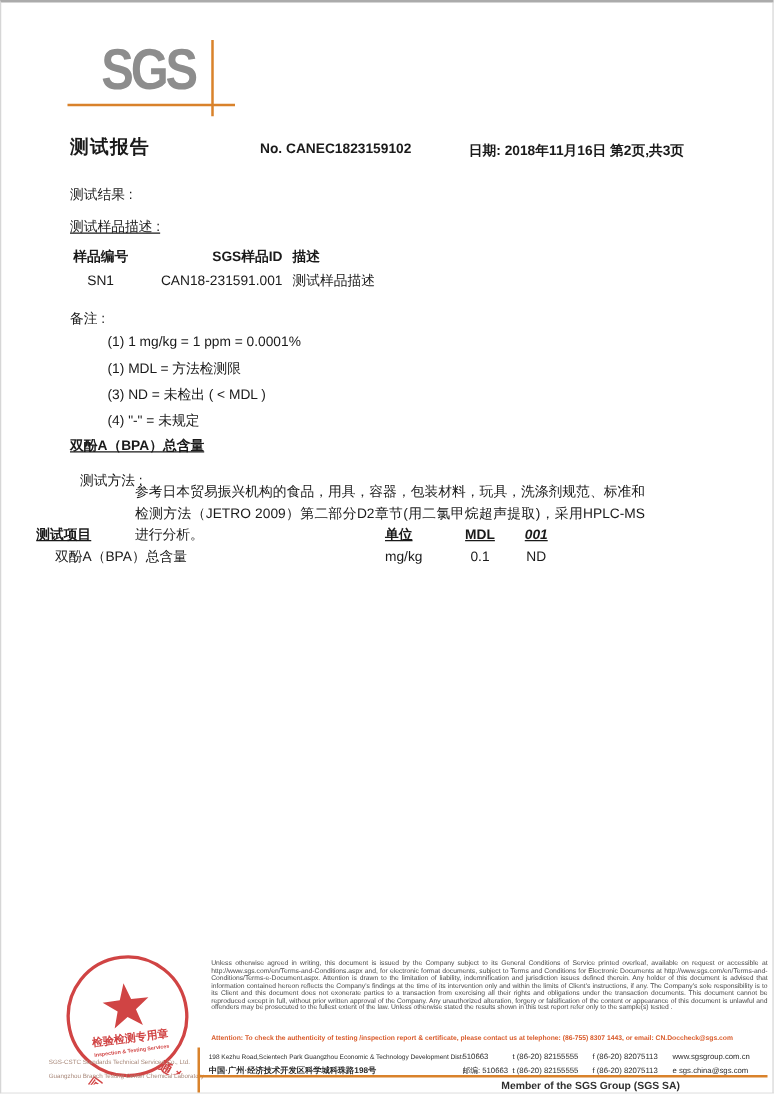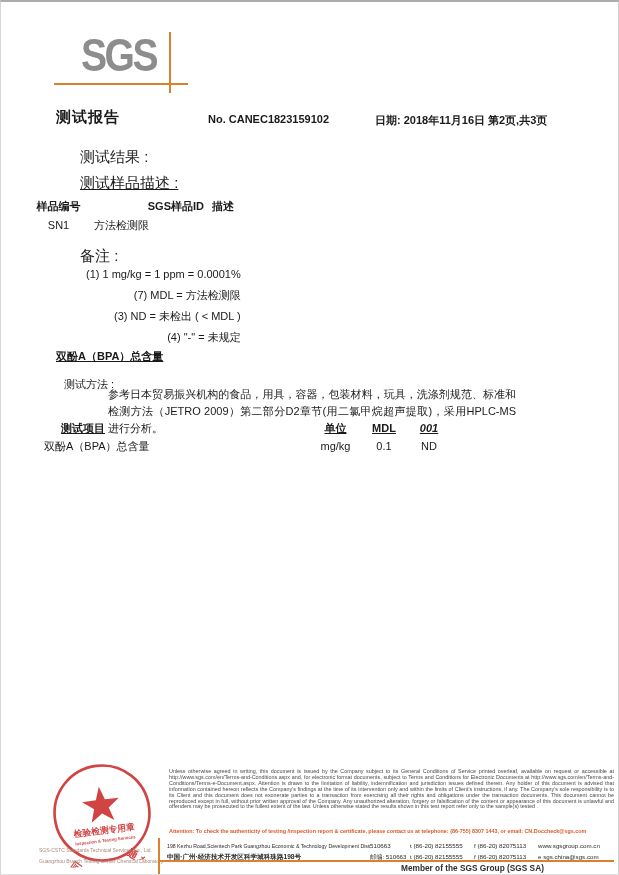--- a/index.html
+++ b/index.html
@@ -23,43 +23,43 @@
   .logo-hline { position:absolute; left:53px; top:81px; width:134px; height:2px; background:#d9822b; }
   .logo-vline { position:absolute; left:168px; top:30px; width:2px; height:61px; background:#d9822b; }
 
   .title-row { position:absolute; top:109px; left:0; width:100%; height:20px; font-size:11px; font-weight:bold; }
   .doc-title { position:absolute; left:55px; top:-3px; font-size:15px; font-weight:bold; letter-spacing:1px; }
   .report-no { position:absolute; left:207px; top:2px; }
   .report-date { position:absolute; left:374px; top:2px; }
   .report-pages { position:absolute; left:487px; top:2px; }
 
   
-  .sec-label { position:absolute; font-size:15px;margin-left:24px; }
+  .sec-label { position:absolute; font-size:11px; }
   .u { text-decoration:underline;text-align:right; }
   .b { font-weight:bold; }
 
   .sample-table { position:absolute; left:0; top:195px; width:100%; font-size:11px; }
-  .sample-row { display:flex; padding-left:30px; line-height:19px; }
+  .sample-row { display:flex; padding-left:52px; line-height:19px; }
   .sc1 { width:55px; text-align:center; }
   .sc2 { width:118px; text-align:right; }
   .sc3 { padding-left:8px; }
 
-  .notes { position:absolute; left:85px; top:262px; font-size:11px; line-height:21px;text-align:right; }
+  .notes { position:absolute; left:85px; top:262px; font-size:11px; line-height:21px; }
 
   .bpa-heading { position:absolute; left:55px; top:347px; font-size:11px; font-weight:bold; text-decoration:underline; }
 
   .method-row { position:absolute; left:0; top:373px; width:100%; font-size:11px; }
   .method-label { position:absolute; left:63px; top:2px; }
   .method-text { position:absolute; left:107px; top:11px; width:408px; line-height:17px; text-align:justify; }
 
   .result-table { position:absolute; left:0; top:417px; width:100%; font-size:11px; }
   .rrow { display:flex; line-height:18px; }
   .rc1 { flex:1; padding-left:43px; }
-  .rrow.head .rc1 { padding-left:28px;margin-left:32px; }
-  .rc2 { width:55px; text-align:center; }
+  .rrow.head .rc1 { padding-left:28px; }
+  .rc2 { width:55px; }
   .rc3 { width:42px; text-align:center; }
   .rc4 { width:48px; text-align:center; }
   .rspace { width:165px; }
   .rrow.head .rc1 span, .rrow.head .rc2 span, .rrow.head .rc3 span { font-weight:bold; text-decoration:underline; }
   .rrow.head .rc4 span { font-weight:bold; font-style:italic; text-decoration:underline; }
 
   
   .stamp { position:absolute; left:50px; top:760px; width:102px; height:102px; transform:rotate(-7deg); opacity:0.9; }
   .company-lines { position:absolute; left:38px; top:843px; font-size:5px; line-height:11px; color:#a98a7c; white-space:nowrap; }
 
@@ -100,28 +100,29 @@
   <div class="sec-label u" style="left:55px; top:172px;">测试样品描述 :</div>
 
   <div class="sample-table">
     <div class="sample-row b">
       <span class="sc1">样品编号</span>
       <span class="sc2">SGS样品ID</span>
       <span class="sc3">描述</span>
     </div>
     <div class="sample-row">
       <span class="sc1">SN1</span>
-      <span class="sc3">方法检测限</span>
+      <span class="sc2">CAN18-231591.001</span>
+      <span class="sc3">测试样品描述</span>
     </div>
   </div>
 
   <div class="sec-label" style="left:55px; top:245px;">备注 :</div>
   <div class="notes">
     <div>(1) 1 mg/kg = 1 ppm = 0.0001%</div>
-    <div>(7) MDL = 方法检测限</div>
+    <div>(1) MDL = 方法检测限</div>
     <div>(3) ND = 未检出 ( &lt; MDL )</div>
     <div>(4) "-" = 未规定</div>
   </div>
 
   <div class="bpa-heading">双酚A（BPA）总含量</div>
 
   <div class="method-row">
     <span class="method-label">测试方法 :</span>
     <span class="method-text">参考日本贸易振兴机构的食品，用具，容器，包装材料，玩具，洗涤剂规范、标准和检测方法（JETRO 2009）第二部分D2章节(用二氯甲烷超声提取)，采用HPLC-MS进行分析。</span>
   </div>

